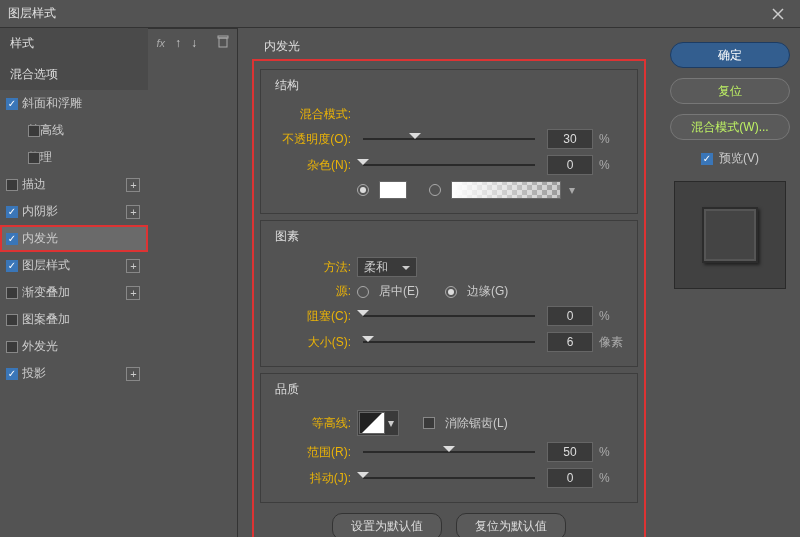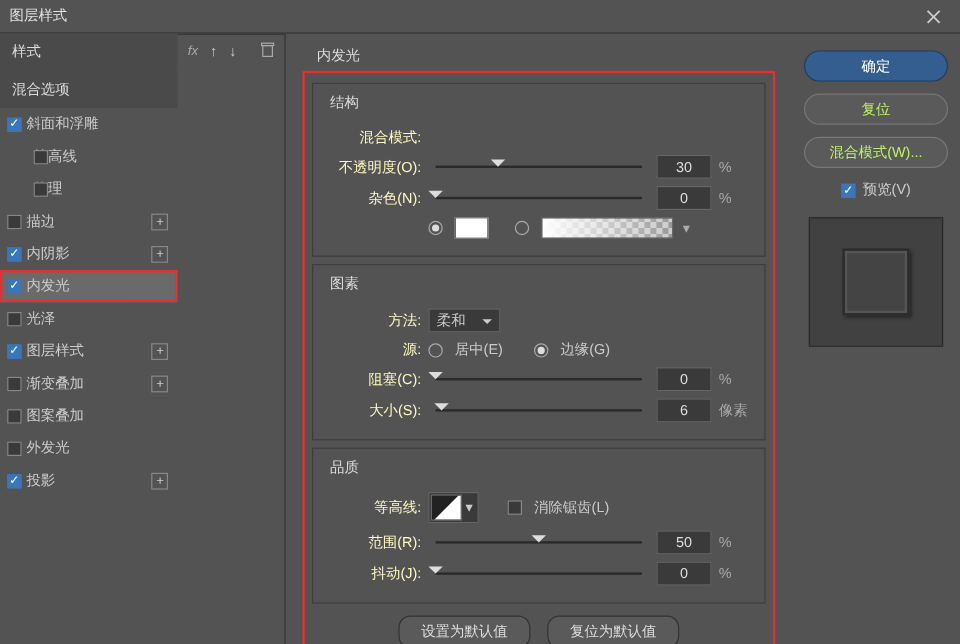--- a/index.html
+++ b/index.html
@@ -23,21 +23,21 @@
 .style-row.selected-row .label{background:#6a6a6a;display:inline-block;padding:0 50px 0 0}
 .footer-bar{height:28px;border-top:1px solid #333;display:flex;align-items:center;padding:0 8px;gap:10px}
 .footer-bar .sp{flex:1}
 .ic{color:#aaa;font-style:italic;font-size:11px}
 .content{flex:1;padding:10px 14px;position:relative}
 .panel-title{color:#ddd;margin:0 0 4px 12px}
 .redbox{border:2px solid #d33;padding:2px 6px 8px 6px}
 .group{border:1px solid #3d3d3d;margin:6px 0;padding:8px 10px}
 .group-title{color:#ddd;margin:-16px 0 6px 0;background:#535353;display:inline-block;padding:0 4px}
 .frow{display:flex;align-items:center;margin:6px 0;gap:6px}
-.flabel{width:80px;text-align:right;color:#fef9c3}
+.flabel{width:80px;text-align:right;color:#eab308}
 .dropdown{background:#3a3a3a;border:1px solid #666;height:20px;min-width:86px;display:flex;align-items:center;padding:0 6px;position:relative}
 .dropdown::after{content:"";position:absolute;right:6px;top:8px;border:4px solid transparent;border-top-color:#ccc}
 .slider{flex:1;height:16px;position:relative;margin:0 6px}
 .slider::before{content:"";position:absolute;left:0;right:0;top:7px;height:2px;background:#2a2a2a}
 .slider .thumb{position:absolute;top:2px;width:0;height:0;border:6px solid transparent;border-top-color:#ddd;transform:translateX(-50%)}
 .numbox{width:46px;height:20px;background:#3a3a3a;border:1px solid #666;text-align:center;line-height:18px;color:#ddd}
 .unit{width:28px;color:#aaa}
 .radio{width:12px;height:12px;border:1px solid #aaa;border-radius:50%;display:inline-block;position:relative;margin-right:4px}
 .radio.on::after{content:"";position:absolute;left:2px;top:2px;width:6px;height:6px;background:#ddd;border-radius:50%}
 .swatch{width:28px;height:18px;background:#fff;border:1px solid #666}
@@ -96,24 +96,20 @@
       <div class="style-row">
           <span class="cb on"></span>
           <span class="label">内阴影</span>
           <span class="add">+</span>
         </div>
       <div class="style-row selected-row highlight">
           <span class="cb on"></span>
           <span class="label">内发光</span>
         </div>
       <div class="style-row">
-          <span class="cb"></span>
-          <span class="label">光泽</span>
-        </div>
-      <div class="style-row">
           <span class="cb on"></span>
           <span class="label">图层样式</span>
           <span class="add">+</span>
         </div>
       <div class="style-row">
           <span class="cb"></span>
           <span class="label">渐变叠加</span>
           <span class="add">+</span>
         </div>
       <div class="style-row">

